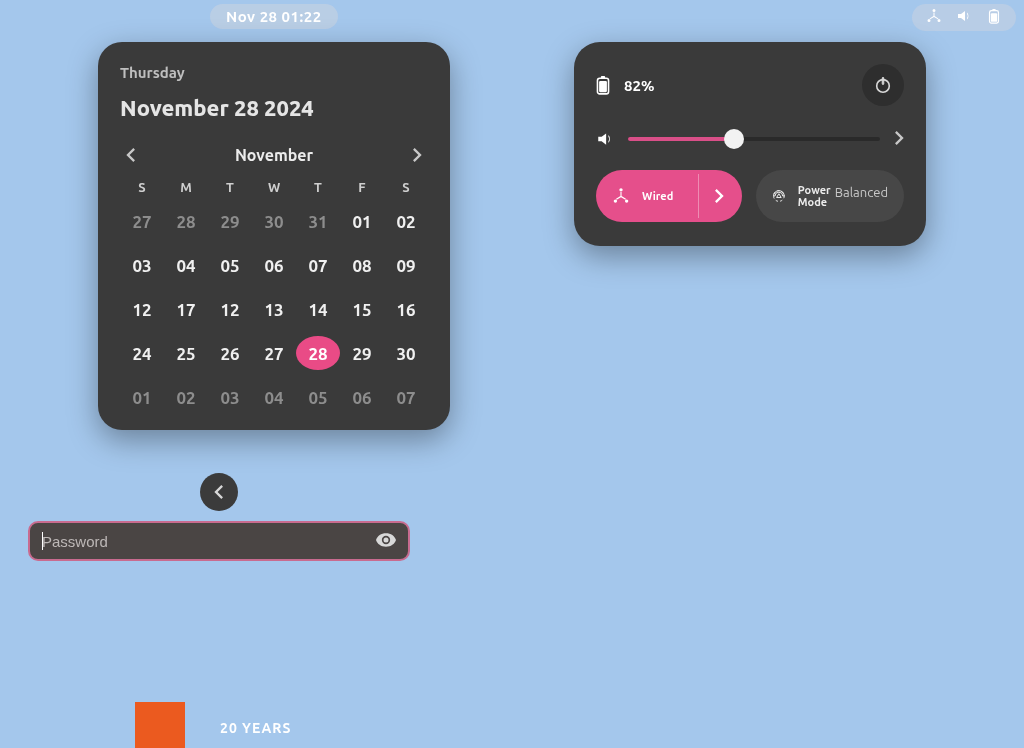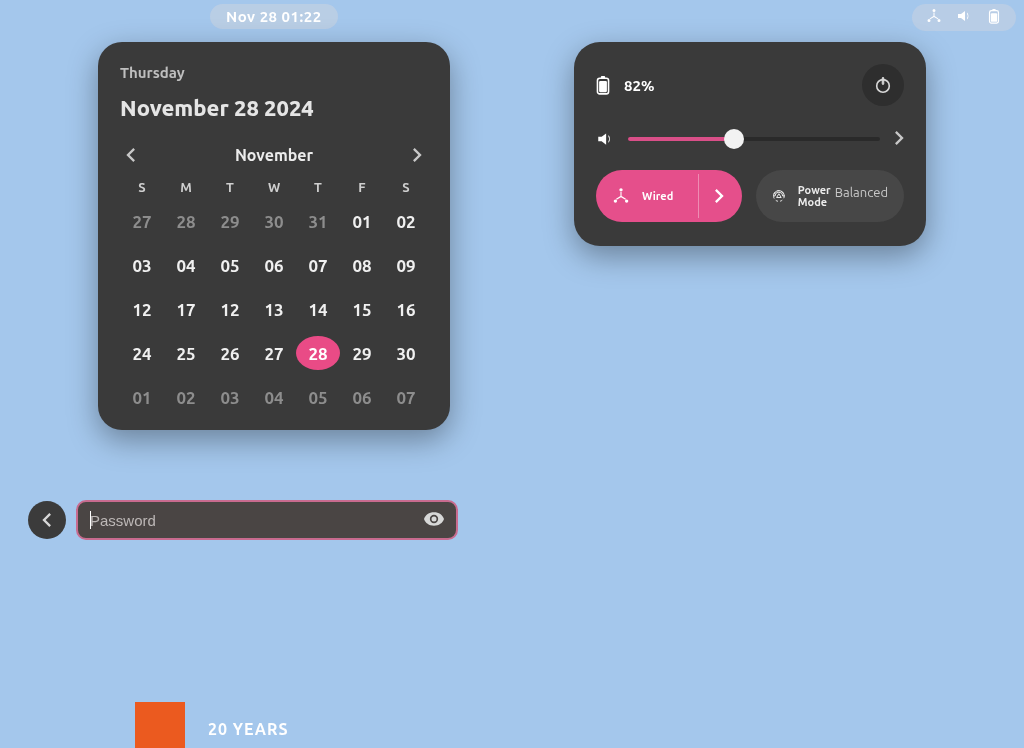--- a/index.html
+++ b/index.html
@@ -71,22 +71,22 @@
     height: 34px; display:flex; align-items:center; justify-content:center;
     font-size:17px; font-weight:700; border-radius:50%;
     color:#f0f0f0; cursor:pointer;
   }
   .cal .cell.outside { color:#8d8d8d; font-weight:600; }
   .cal .cell.today { background:#e94b86; color:#fff; }
 
   
   .pwd-row {
     position: absolute;
-    left: 28px; top: 500px;
-    display: flex; align-items: center; gap: 10px;
+    left: 28px; top: 473px;
+    display: flex; align-items: center; gap: 10px; flex-direction: column;
   }
   .back-btn {
     width: 38px; height: 38px; border-radius: 50%;
     background:#3b3b3b; display:flex; align-items:center; justify-content:center;
     cursor:pointer;
   }
   .back-btn svg { width:10px; height:14px; fill:#d8d8d8; }
   .pwd-field {
     width: 382px; height: 40px;
     background:#4a4544;
@@ -166,22 +166,22 @@
 
   .qs .row2 { display:flex; gap:14px; margin-top:14px; }
   .qs .row2 .pill { flex:0 0 196px; }
 
   
   .logo {
     position:absolute; left:135px; top:702px;
     width:50px; height:46px; background:#eb5a1f;
   }
   .years {
-    position:absolute; left:208px; top:720px;
-    color:#fff; font-size:16px; font-weight:600; letter-spacing:1px;
+    position:absolute; left:220px; top:720px;
+    color:#fff; font-size:14px; font-weight:600; letter-spacing:1px;
   }
 </style>
 </head>
 <body>
 
 <div class="clock-pill">Nov 28  01:22</div>
 
 <div class="tray">
   <span>
     <svg viewBox="0 0 16 16">

